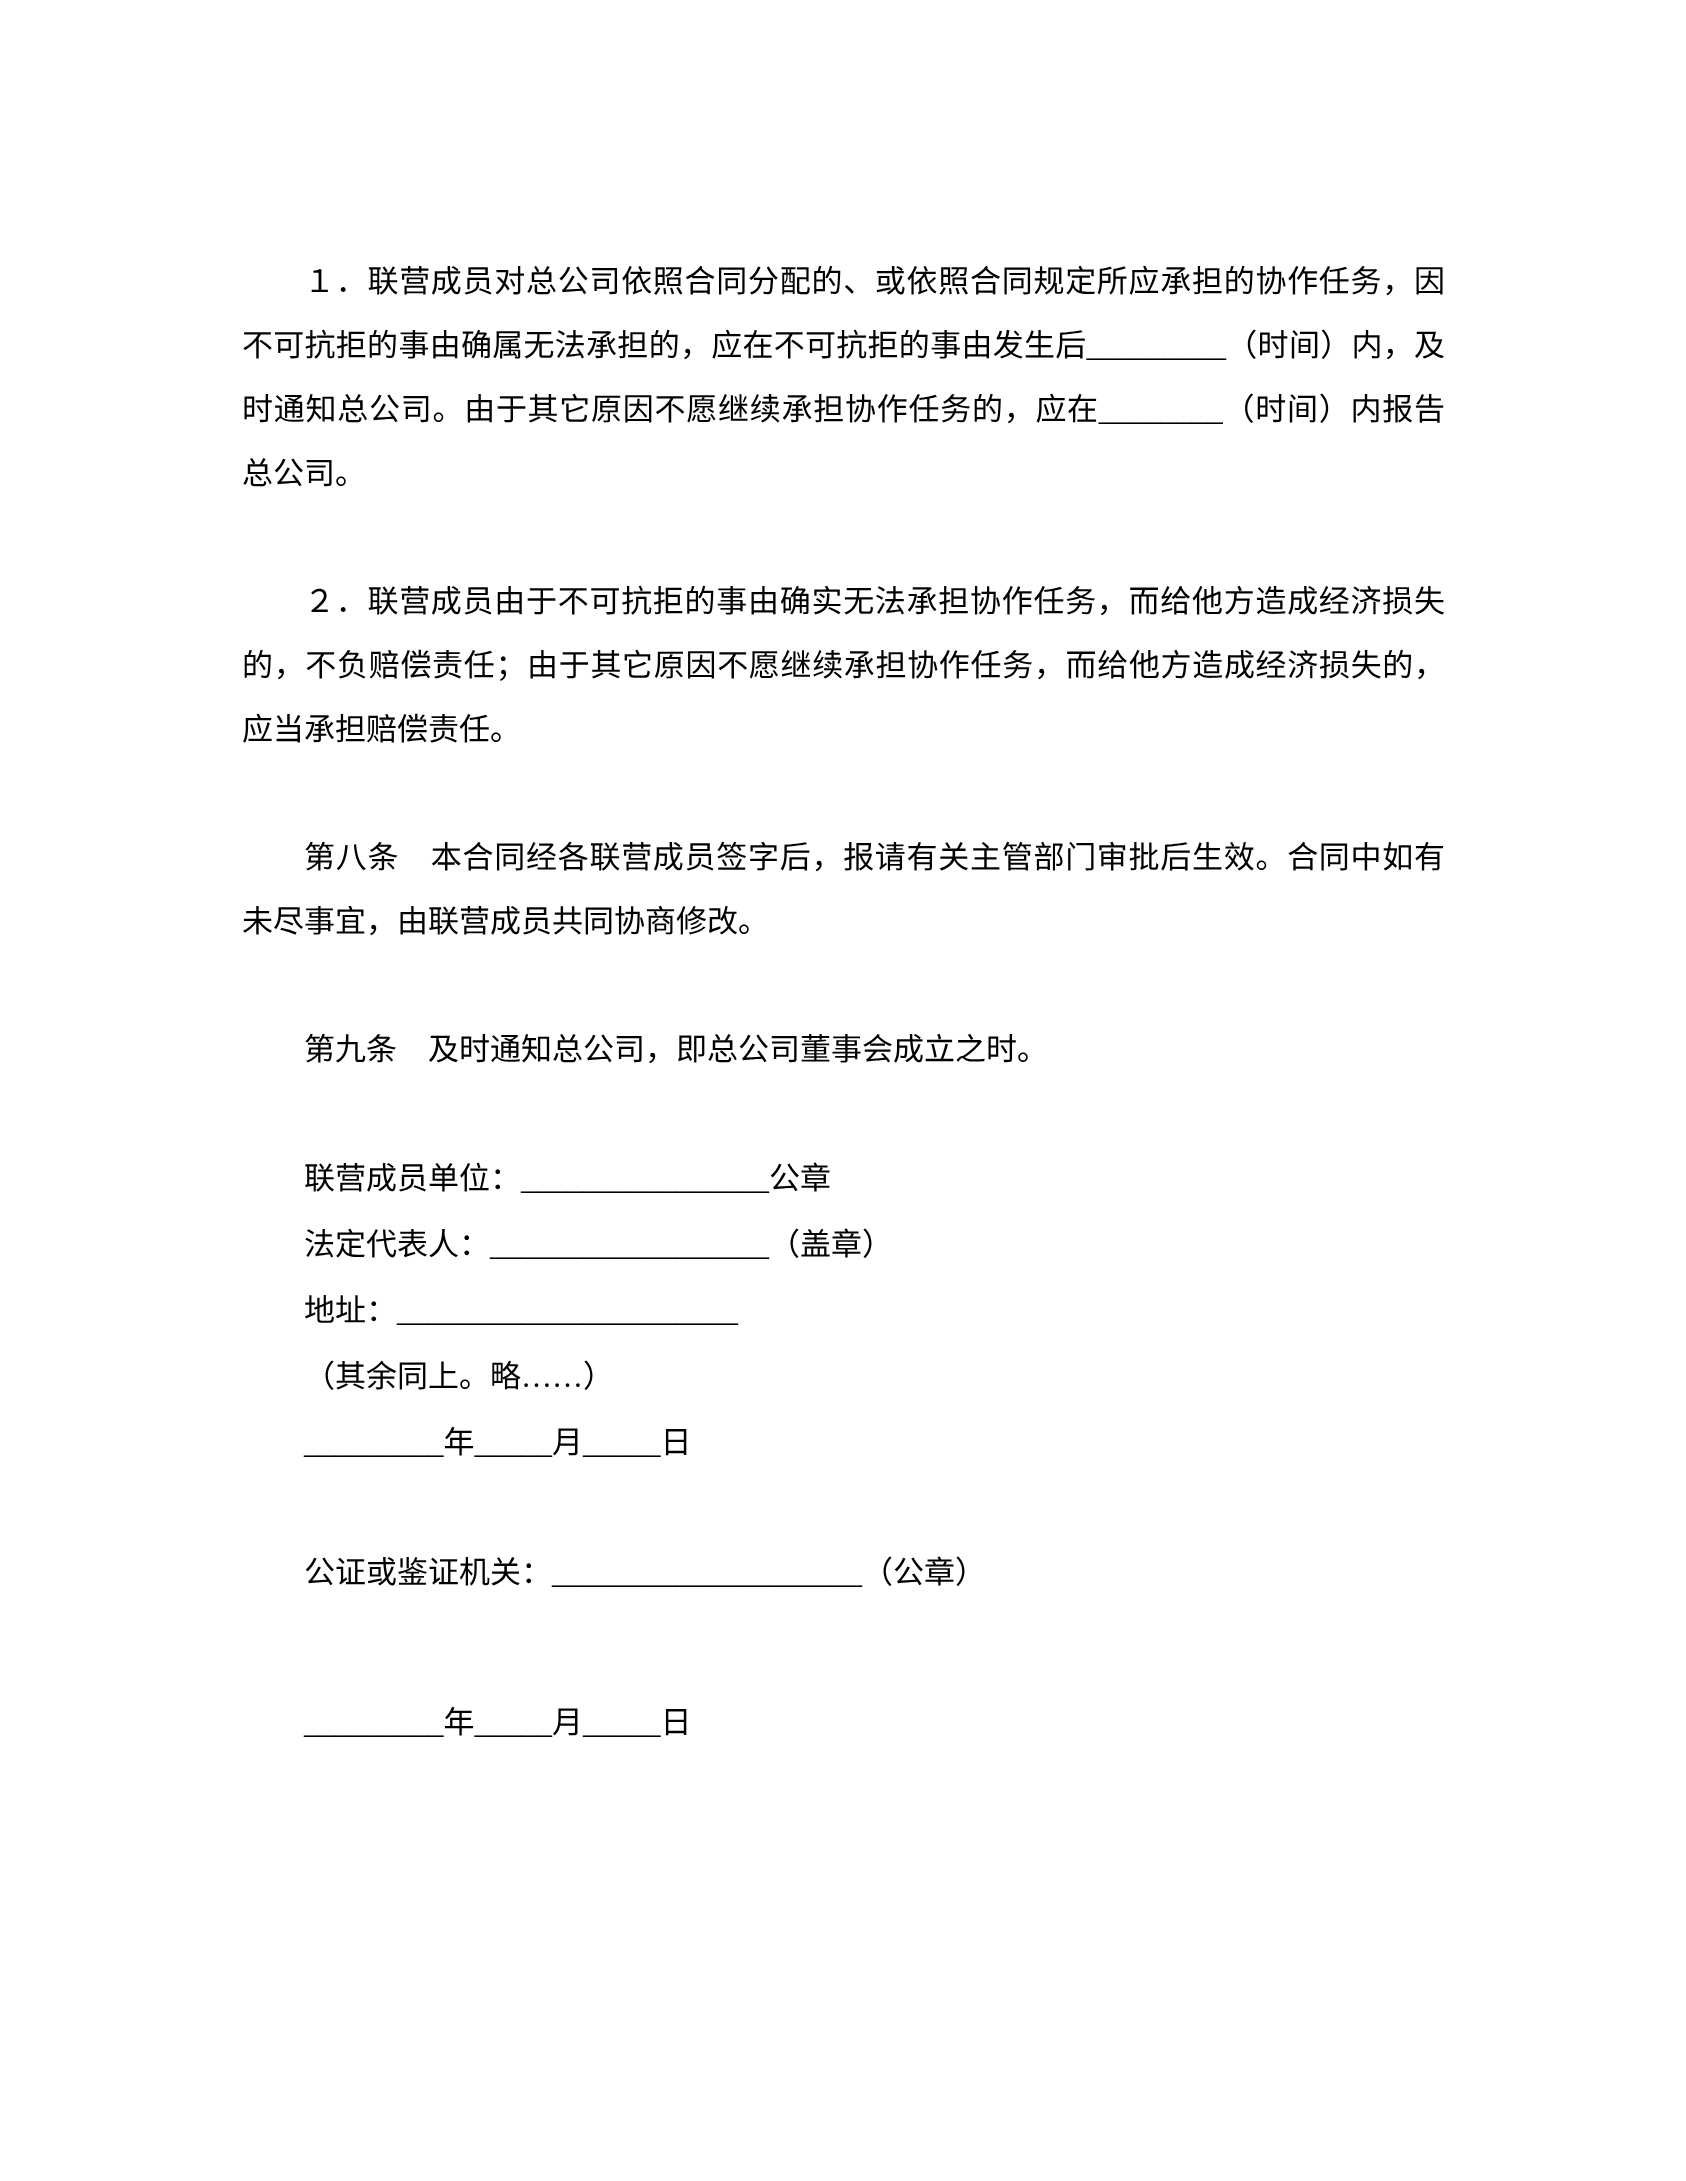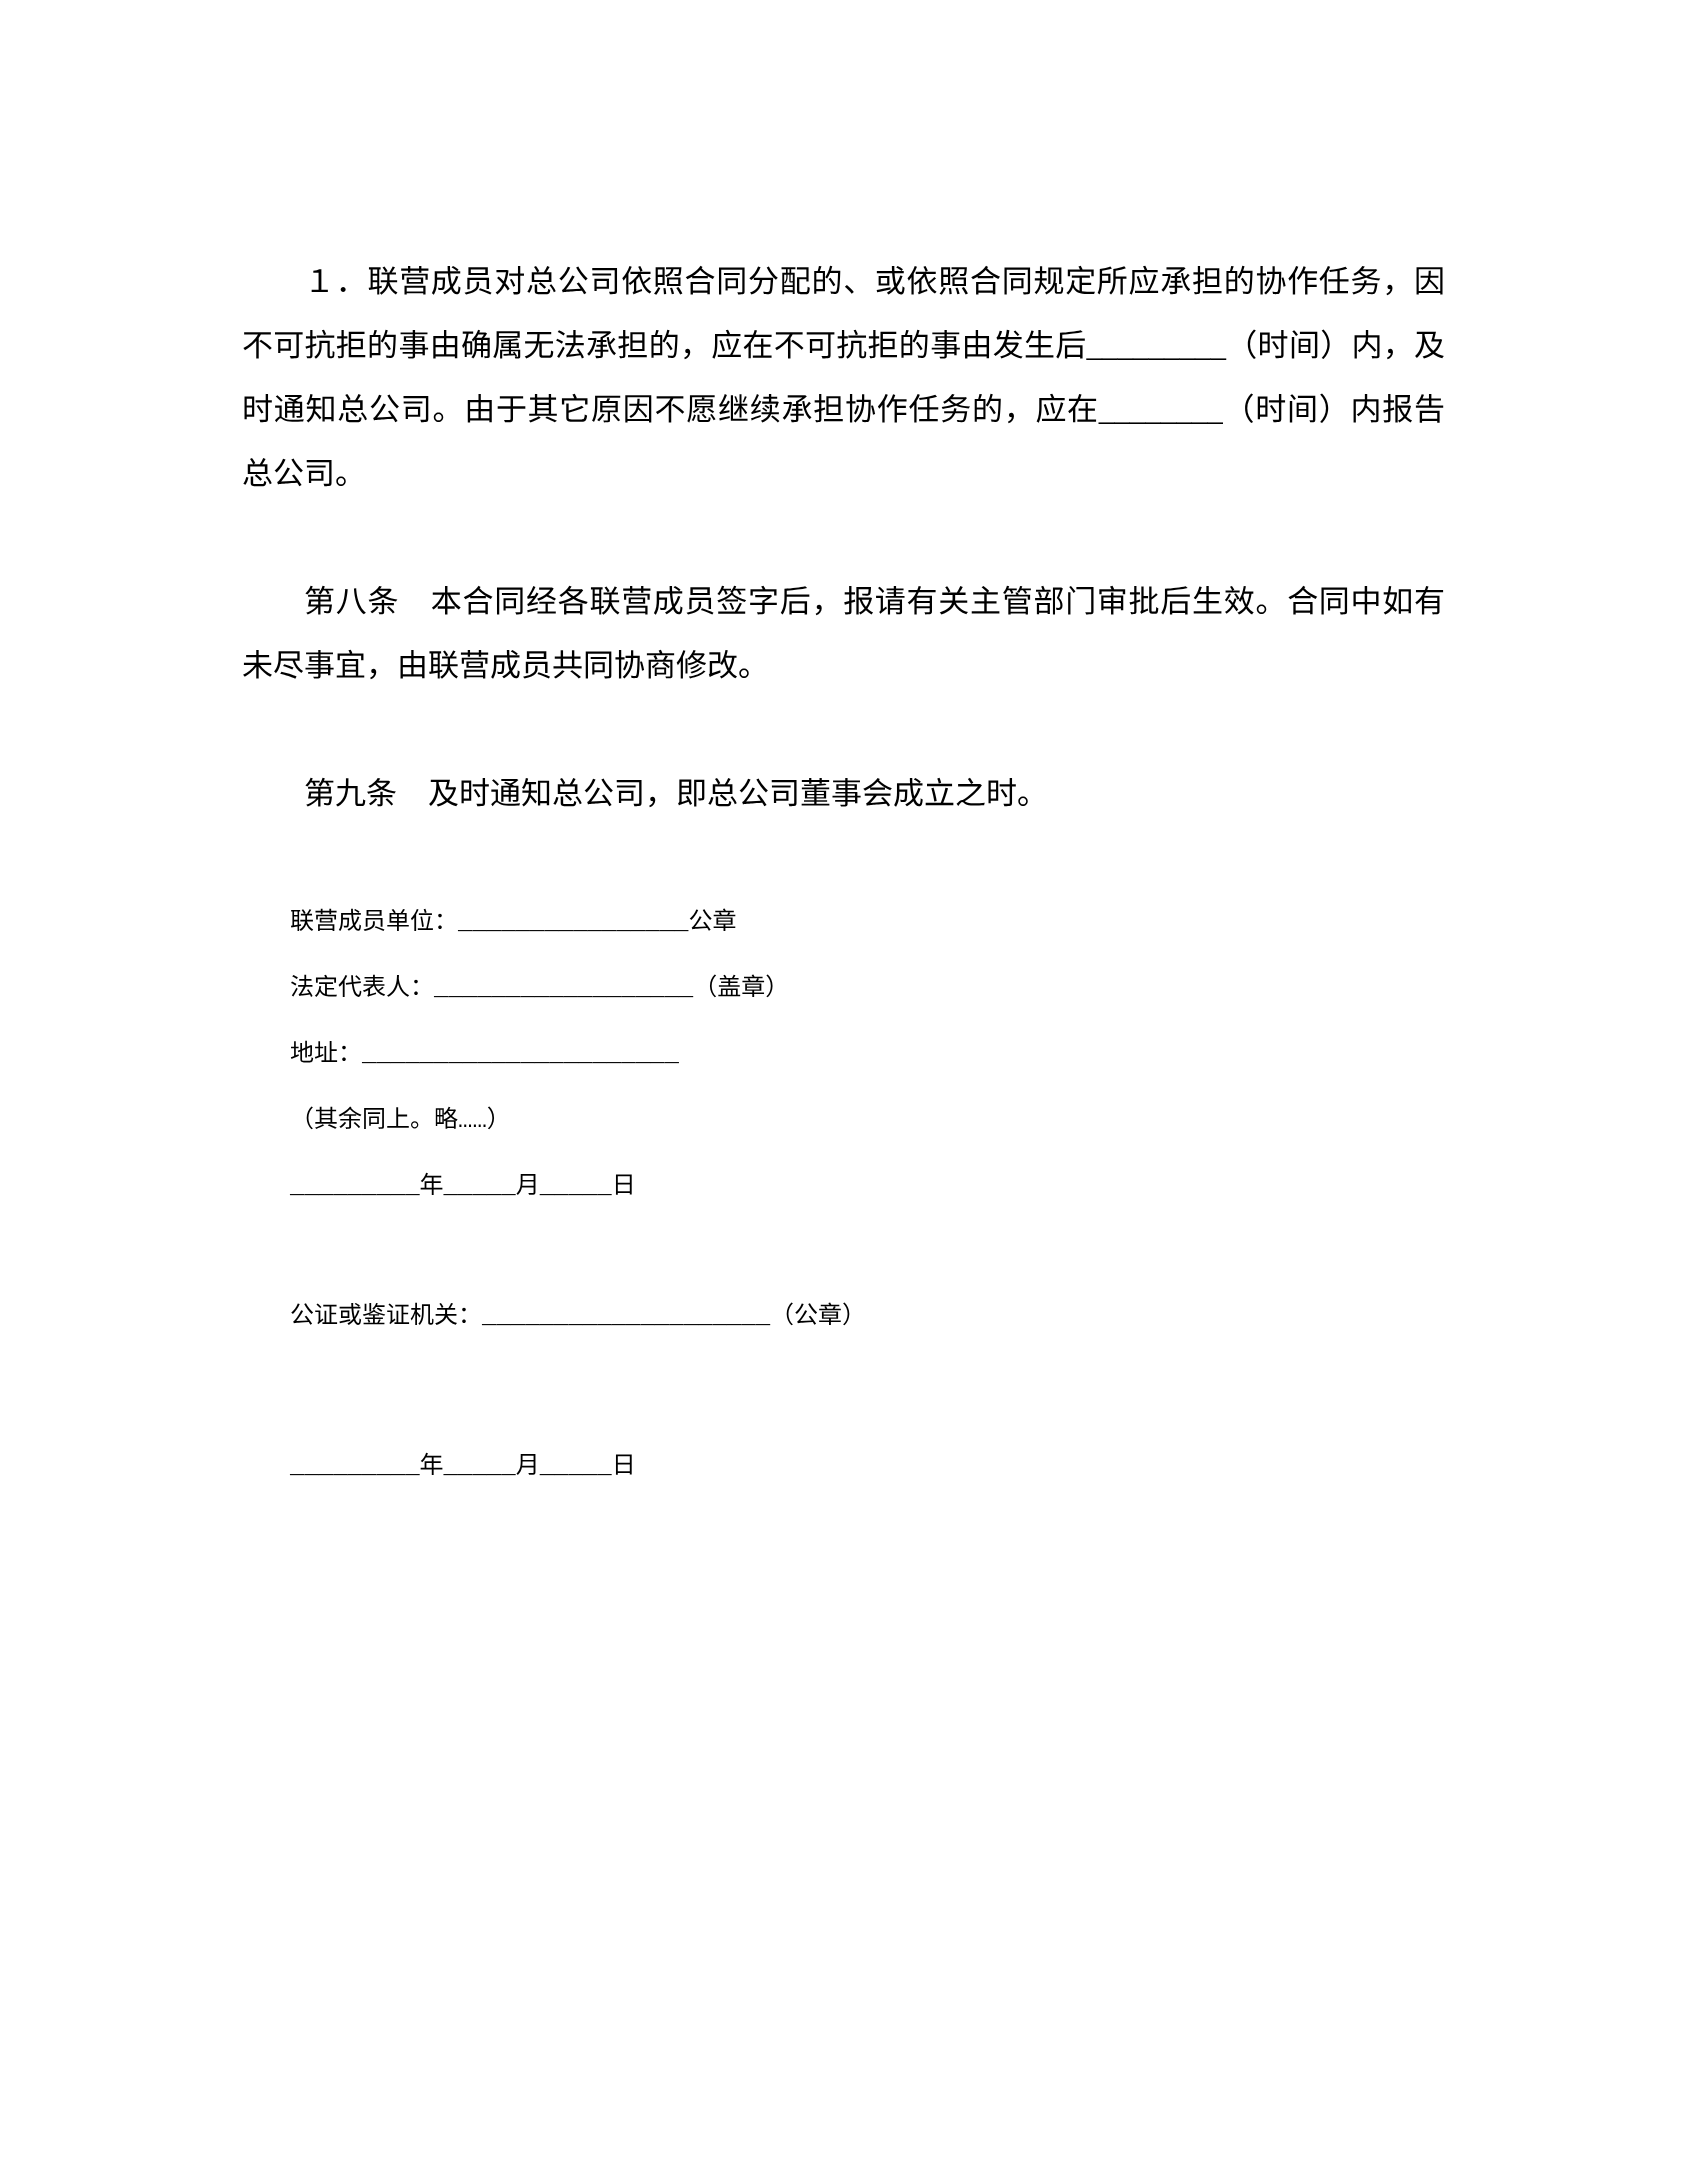--- a/index.html
+++ b/index.html
@@ -18,40 +18,40 @@
   }
   .para {
     font-size: 31px;
     line-height: 64px;
     text-align: justify;
     text-indent: 2em;
     margin: 0 0 64px 0;
     word-break: normal;
   }
   .sig-line {
-    font-size: 24px;
+    font-size: 31px;
     line-height: 66px;
     padding-left: 2em;
     margin: 0;
-    font-family: Liberation Mono, monospace;
   }
   .notary-line {
     margin-top: 64px;
   }
   .final-date-line {
     margin-top: 84px;
   }
 </style>
 </head>
 <body>
 
 <div class="page">
 
   <section>
     <p class="para">１．联营成员对总公司依照合同分配的、或依照合同规定所应承担的协作任务，因不可抗拒的事由确属无法承担的，应在不可抗拒的事由发生后_________（时间）内，及时通知总公司。由于其它原因不愿继续承担协作任务的，应在________（时间）内报告总公司。</p>
+    <p class="para">２．联营成员由于不可抗拒的事由确实无法承担协作任务，而给他方造成经济损失的，不负赔偿责任；由于其它原因不愿继续承担协作任务，而给他方造成经济损失的，应当承担赔偿责任。</p>
     <p class="para">第八条　本合同经各联营成员签字后，报请有关主管部门审批后生效。合同中如有未尽事宜，由联营成员共同协商修改。</p>
     <p class="para">第九条　及时通知总公司，即总公司董事会成立之时。</p>
   </section>
 
   <section>
     <p class="sig-line">联营成员单位：________________公章</p>
     <p class="sig-line">法定代表人：__________________（盖章）</p>
     <p class="sig-line">地址：______________________</p>
     <p class="sig-line">（其余同上。略……）</p>
     <p class="sig-line">_________年_____月_____日</p>

